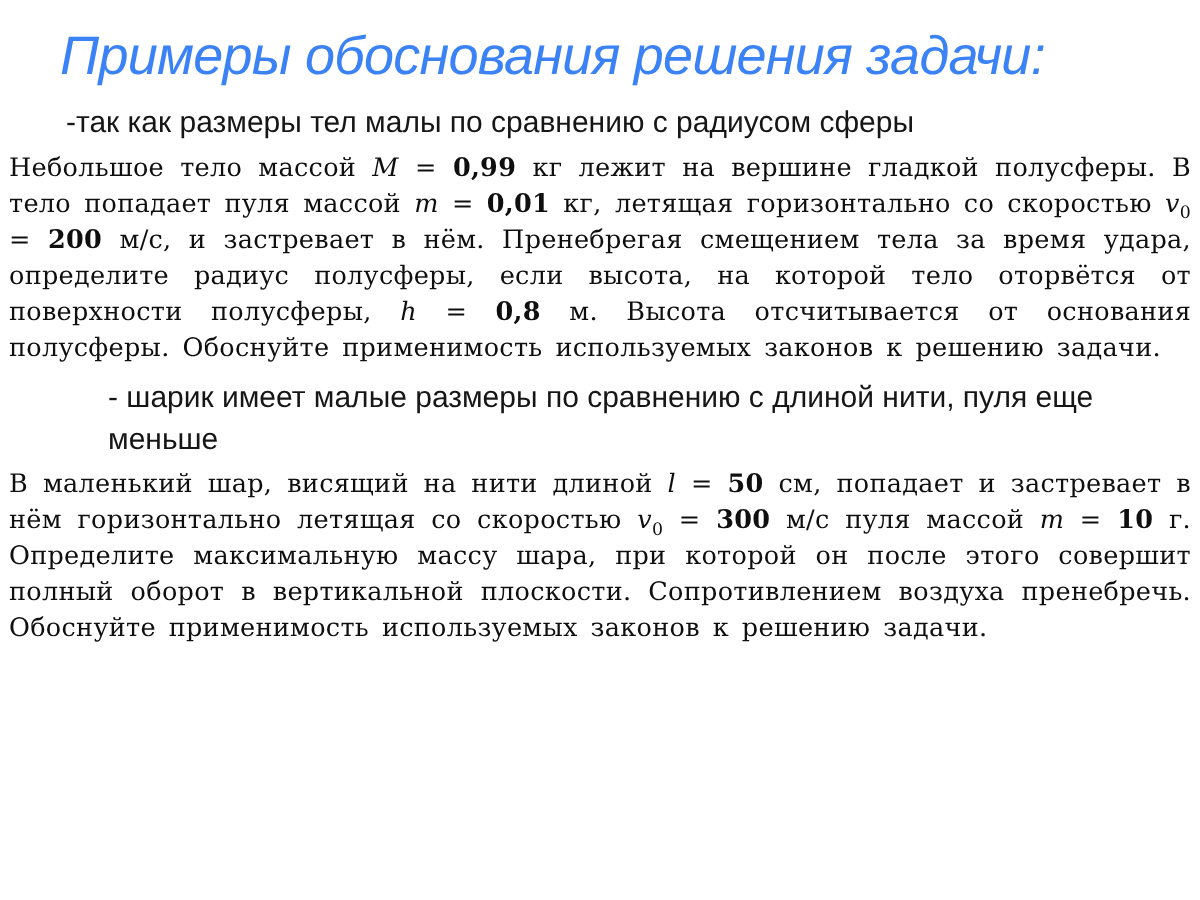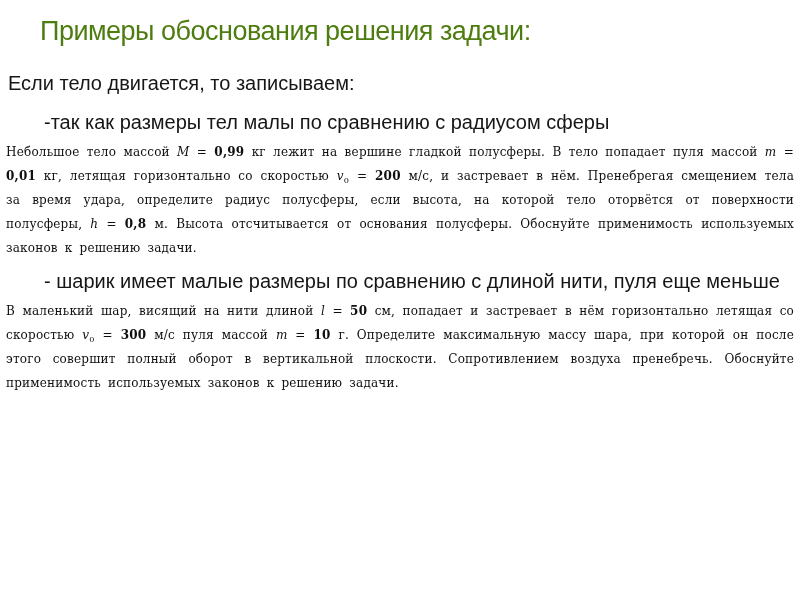--- a/index.html
+++ b/index.html
@@ -8,58 +8,58 @@
     background: #ffffff;
     color: #121212;
     font-family: "Liberation Sans", sans-serif;
     overflow: hidden;
     position: relative;
   }
   .slide { width: 800px; height: 600px; }
 
   .title {
     margin: 16px 30px 0 40px;
-    font-size: 27px;
+    font-size: 36px;
     font-weight: 400;
     line-height: 1.15;
     letter-spacing: -0.5px;
-    color: #4d7c0f;
+    color: #3b82f6;
+    font-style: italic;
   }
 
   .sans { font-size: 20px; line-height: 28px; color: #161616; }
 
   .intro   { margin: 22px 8px 0 8px; }
   .para    { margin: 24px 10px 0 8px; }
   .example { margin: 0 0 0 88px; }
   .bullet-sphere { margin: 11px 0 0 44px; }
-  .bullet-thread { margin: 7px 0 3px 44px; }
+  .bullet-thread { margin: 7px 0 3px 72px; }
 
   .problem {
     margin: 4px 6px 0 6px;
     font-family: "DejaVu Serif", serif;
-    font-size: 12px;
+    font-size: 17px;
     line-height: 24px;
     text-align: justify;
     color: #0f0f0f;
     word-spacing: 3px;
     letter-spacing: 0.2px;
   }
   .run-plain { }
   .run-var { font-style: italic; }
   .run-num { font-weight: bold; }
   sub.run-sub { font-size: 0.68em; line-height: 0; }
 </style>
 </head>
 <body>
 
 <div class="slide">
 
   <h1 class="title">Примеры обоснования решения задачи:</h1>
 
-  <div class="sans intro">Если тело двигается, то записываем:</div>
 
 
 
   <div class="sans bullet-sphere">-так как размеры тел малы по сравнению с радиусом сферы</div>
 
   <div class="problem"><span class="run-plain">Небольшое тело массой </span><span class="run-var">M</span><span class="run-plain"> = </span><span class="run-num">0,99</span><span class="run-plain"> кг лежит на вершине гладкой полусферы. В тело попадает пуля массой </span><span class="run-var">m</span><span class="run-plain"> = </span><span class="run-num">0,01</span><span class="run-plain"> кг, летящая горизонтально со скоростью </span><span class="run-var">v</span><sub class="run-sub">0</sub><span class="run-plain"> = </span><span class="run-num">200</span><span class="run-plain"> м/с, и застревает в нём. Пренебрегая смещением тела за время удара, определите радиус полусферы, если высота, на которой тело оторвётся от поверхности полусферы, </span><span class="run-var">h</span><span class="run-plain"> = </span><span class="run-num">0,8</span><span class="run-plain"> м. Высота отсчитывается от основания полусферы. Обоснуйте применимость используемых законов к решению задачи.</span></div>
 
   <div class="sans bullet-thread">- шарик имеет малые размеры по сравнению с длиной нити, пуля еще меньше</div>
 
   <div class="problem"><span class="run-plain">В маленький шар, висящий на нити длиной </span><span class="run-var">l</span><span class="run-plain"> = </span><span class="run-num">50</span><span class="run-plain"> см, попадает и застревает в нём горизонтально летящая со скоростью </span><span class="run-var">v</span><sub class="run-sub">0</sub><span class="run-plain"> = </span><span class="run-num">300</span><span class="run-plain"> м/с пуля массой </span><span class="run-var">m</span><span class="run-plain"> = </span><span class="run-num">10</span><span class="run-plain"> г. Определите максимальную массу шара, при которой он после этого совершит полный оборот в вертикальной плоскости. Сопротивлением воздуха пренебречь. Обоснуйте применимость используемых законов к решению задачи.</span></div>

